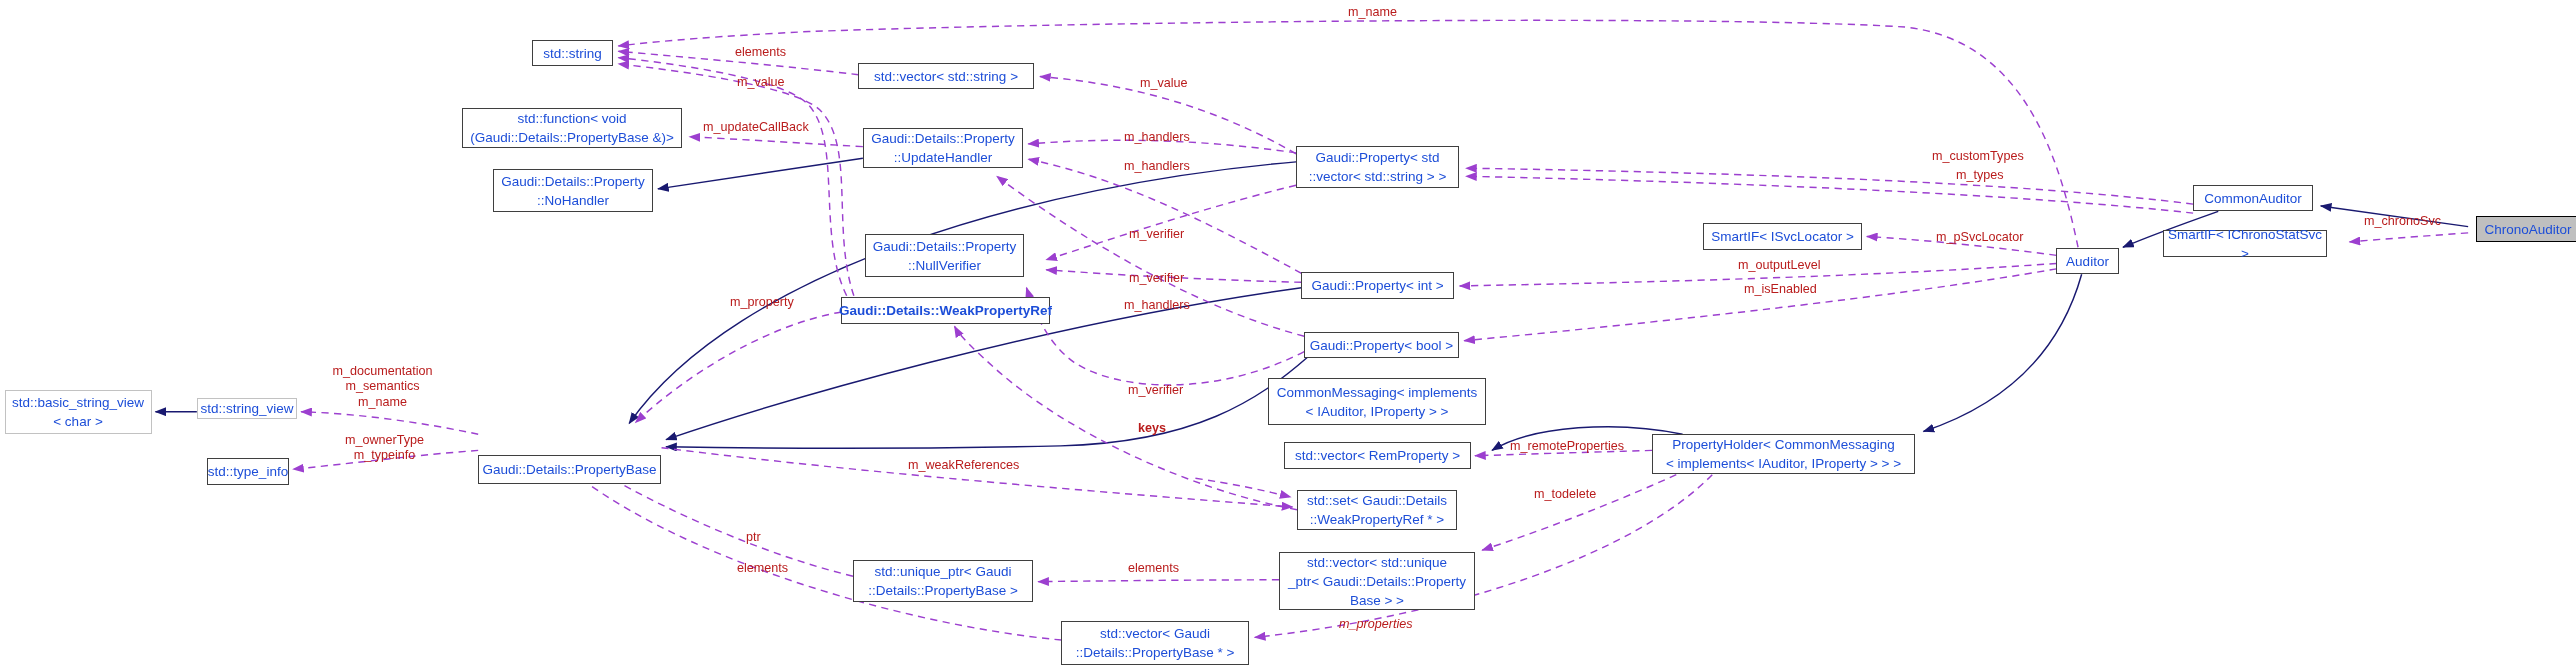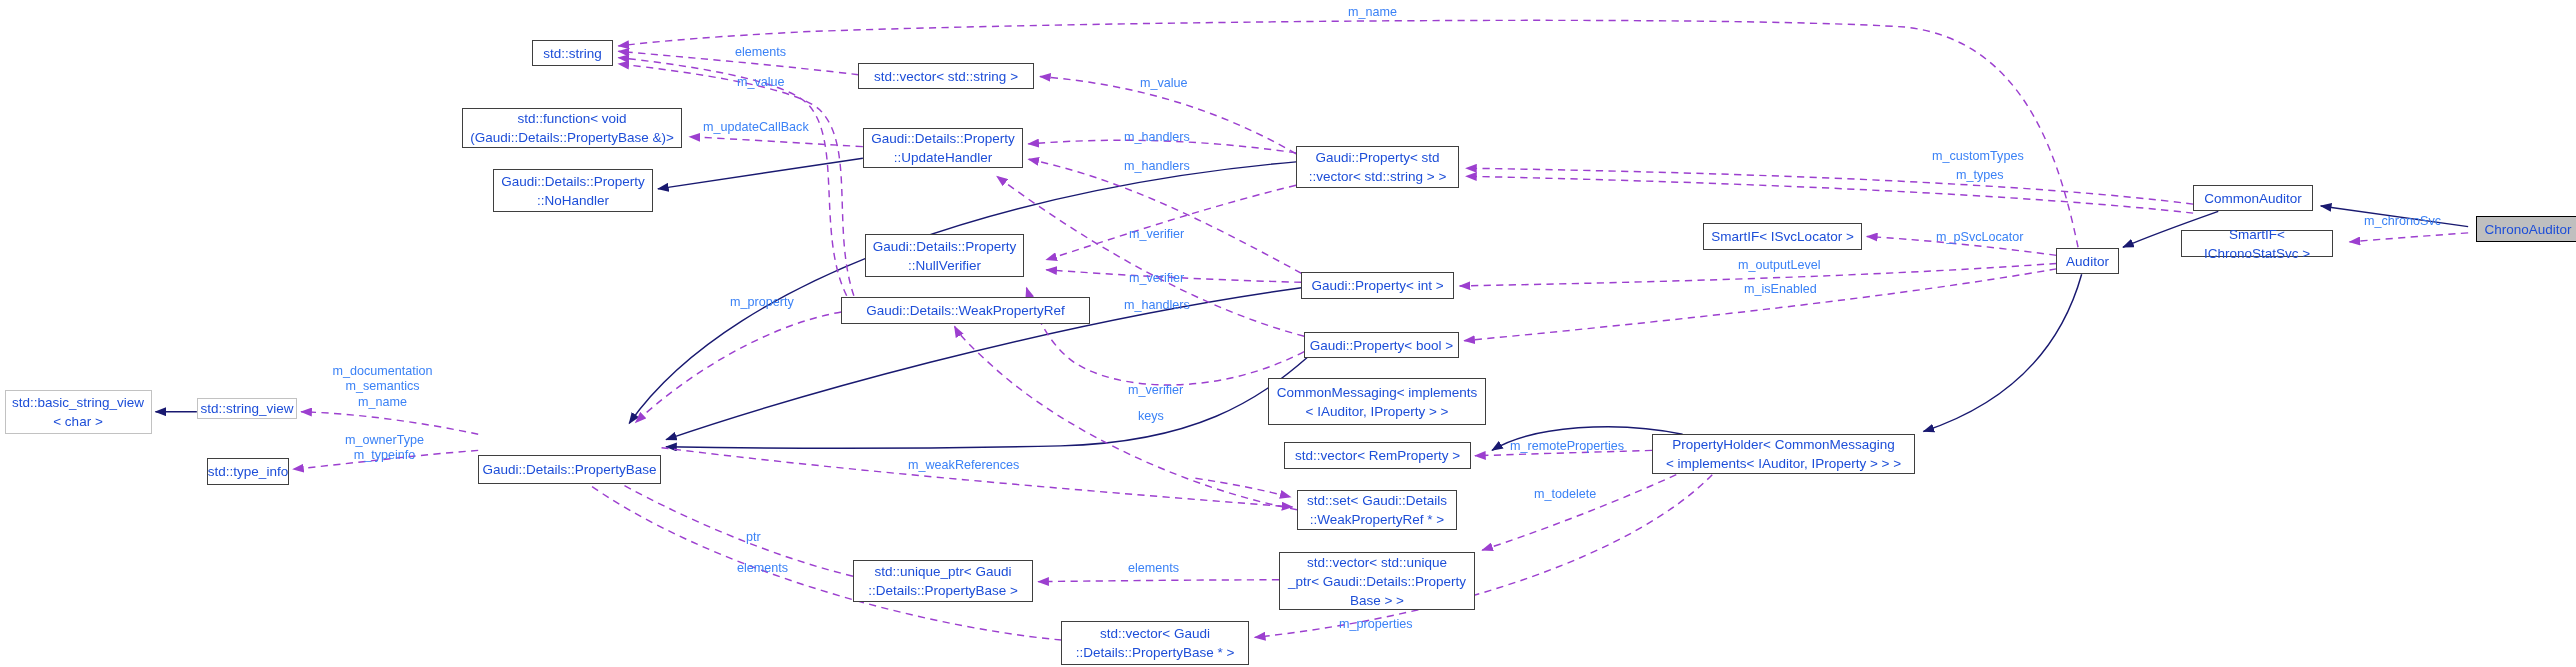--- a/index.html
+++ b/index.html
@@ -3,21 +3,21 @@
 <meta charset="utf-8">
 <style>
   html,body{margin:0;padding:0;background:#ffffff;font-family:"Liberation Sans",sans-serif;}
   #canvas{position:relative;width:2576px;height:668px;background:#ffffff;overflow:hidden;}
   #edges{position:absolute;left:0;top:0;width:2576px;height:668px;}
   .node{position:absolute;box-sizing:border-box;display:flex;align-items:center;justify-content:center;
         text-align:center;white-space:pre-line;background:#ffffff;border:1.8px solid #3f3f3f;
         color:#1d4ed8;font-size:13.5px;line-height:19px;padding:0.9px 3.6px;z-index:2;}
   .node.ext{border-color:#c2c2c2;}
   .node.hl{background:#bfbfbf;border-color:#000;}
-  .elabel{position:absolute;color:#3b82f6;font-size:12.6px;line-height:15.3px;white-space:pre-line;z-index:3;text-align:center;}
+  .elabel{position:absolute;color:#b91c1c;font-size:12.6px;line-height:15.3px;white-space:pre-line;z-index:3;text-align:center;}
   .edge-solid{fill:none;stroke:#191970;stroke-width:1.6;}
   .edge-dashed{fill:none;stroke:#9c3fcf;stroke-width:1.6;stroke-dasharray:8 6;}
 </style>
 </head>
 <body>
 
 <div id="canvas">
 
   <svg id="edges" viewBox="0 0 2866 743" xmlns="http://www.w3.org/2000/svg">
     <defs>
@@ -80,67 +80,67 @@
   <div class="node" style="left:462px;top:108px;width:220px;height:40px;">std::function&lt; void
 (Gaudi::Details::PropertyBase &amp;)&gt;</div>
   <div class="node" style="left:863px;top:128px;width:160px;height:40px;">Gaudi::Details::Property
 ::UpdateHandler</div>
   <div class="node" style="left:493px;top:169px;width:160px;height:43px;">Gaudi::Details::Property
 ::NoHandler</div>
   <div class="node" style="left:1296px;top:146px;width:163px;height:42px;">Gaudi::Property&lt; std
 ::vector&lt; std::string &gt; &gt;</div>
   <div class="node" style="left:865px;top:234px;width:159px;height:43px;">Gaudi::Details::Property
 ::NullVerifier</div>
-  <div class="node" style="left:841px;top:297px;width:249px;height:27px;">Gaudi::Details::WeakPropertyRef</div>
+  <div class="node" style="left:841px;top:297px;width:209px;height:27px;font-weight:bold;">Gaudi::Details::WeakPropertyRef</div>
   <div class="node" style="left:1301px;top:272px;width:153px;height:27px;">Gaudi::Property&lt; int &gt;</div>
   <div class="node" style="left:1703px;top:223px;width:159px;height:27px;">SmartIF&lt; ISvcLocator &gt;</div>
   <div class="node" style="left:1304px;top:332px;width:155px;height:26px;">Gaudi::Property&lt; bool &gt;</div>
   <div class="node" style="left:1268px;top:378px;width:218px;height:47px;">CommonMessaging&lt; implements
 &lt; IAuditor, IProperty &gt; &gt;</div>
   <div class="node" style="left:1284px;top:442px;width:187px;height:27px;">std::vector&lt; RemProperty &gt;</div>
   <div class="node" style="left:1652px;top:434px;width:263px;height:40px;">PropertyHolder&lt; CommonMessaging
 &lt; implements&lt; IAuditor, IProperty &gt; &gt; &gt;</div>
   <div class="node" style="left:1297px;top:490px;width:160px;height:40px;">std::set&lt; Gaudi::Details
 ::WeakPropertyRef * &gt;</div>
   <div class="node" style="left:853px;top:560px;width:180px;height:42px;">std::unique_ptr&lt; Gaudi
 ::Details::PropertyBase &gt;</div>
   <div class="node" style="left:1061px;top:621px;width:188px;height:44px;">std::vector&lt; Gaudi
 ::Details::PropertyBase * &gt;</div>
   <div class="node" style="left:1279px;top:552px;width:196px;height:58px;">std::vector&lt; std::unique
 _ptr&lt; Gaudi::Details::Property
 Base &gt; &gt;</div>
   <div class="node" style="left:478px;top:427px;width:183px;height:29px;margin-top:28px;">Gaudi::Details::PropertyBase</div>
   <div class="node" style="left:2056px;top:248px;width:63px;height:26px;">Auditor</div>
   <div class="node" style="left:2193px;top:185px;width:120px;height:26px;text-align:right;">CommonAuditor</div>
-  <div class="node" style="left:2163px;top:230px;width:152px;height:27px;margin-left:18px;">SmartIF&lt; IChronoStatSvc &gt;</div>
+  <div class="node" style="left:2163px;top:230px;width:164px;height:27px;">SmartIF&lt; IChronoStatSvc &gt;</div>
   <div class="node hl" style="left:2468px;top:216px;width:104px;height:26px;margin-left:8px;">ChronoAuditor</div>
 
   <div class="elabel" style="left:1348px;top:5.4px;">m_name</div>
   <div class="elabel" style="left:735px;top:45px;">elements</div>
   <div class="elabel" style="left:737px;top:75px;">m_value</div>
   <div class="elabel" style="left:1140px;top:76px;">m_value</div>
   <div class="elabel" style="left:703px;top:120px;">m_updateCallBack</div>
   <div class="elabel" style="left:1124px;top:130px;">m_handlers</div>
   <div class="elabel" style="left:1124px;top:159px;">m_handlers</div>
   <div class="elabel" style="left:1129px;top:227px;">m_verifier</div>
   <div class="elabel" style="left:1129px;top:271px;">m_verifier</div>
   <div class="elabel" style="left:1124px;top:298px;">m_handlers</div>
   <div class="elabel" style="left:1128px;top:383px;">m_verifier</div>
   <div class="elabel" style="left:730px;top:295px;">m_property</div>
   <div class="elabel" style="left:324px;top:364px;width:117px;">m_documentation
 m_semantics
 m_name</div>
   <div class="elabel" style="left:333px;top:433px;width:103px;">m_ownerType
 m_typeinfo</div>
-  <div class="elabel" style="left:1138px;top:409px;">keys</div>
+  <div class="elabel" style="left:1138px;top:421px;font-weight:bold;">keys</div>
   <div class="elabel" style="left:908px;top:458px;">m_weakReferences</div>
   <div class="elabel" style="left:746px;top:530px;">ptr</div>
   <div class="elabel" style="left:737px;top:561px;">elements</div>
   <div class="elabel" style="left:1128px;top:561px;">elements</div>
-  <div class="elabel" style="left:1339px;top:617px;">m_properties</div>
+  <div class="elabel" style="left:1339px;top:617px;font-style:italic;">m_properties</div>
   <div class="elabel" style="left:1534px;top:487px;">m_todelete</div>
   <div class="elabel" style="left:1510px;top:439px;">m_remoteProperties</div>
   <div class="elabel" style="left:1738px;top:258px;">m_outputLevel</div>
   <div class="elabel" style="left:1744px;top:282px;text-align:center;">m_isEnabled</div>
   <div class="elabel" style="left:1936px;top:230px;">m_pSvcLocator</div>
   <div class="elabel" style="left:1932px;top:149px;">m_customTypes</div>
   <div class="elabel" style="left:1956px;top:168px;">m_types</div>
   <div class="elabel" style="left:2364px;top:214px;">m_chronoSvc</div>
 
 </div>

